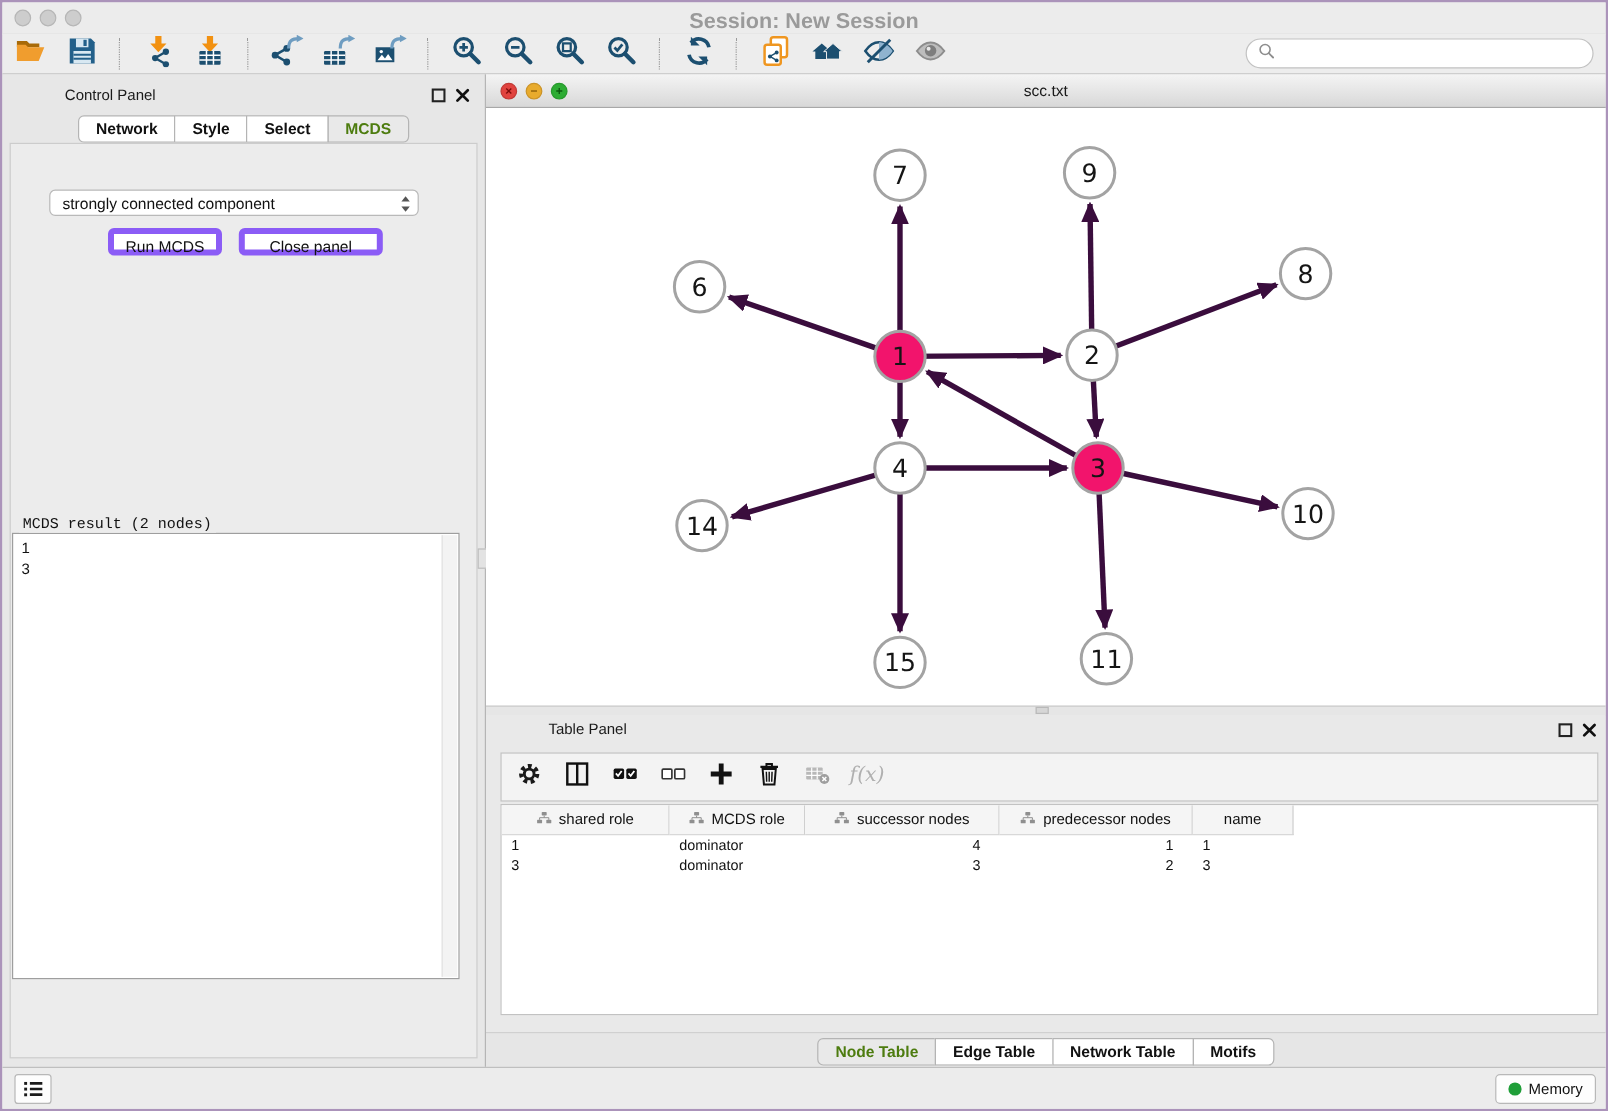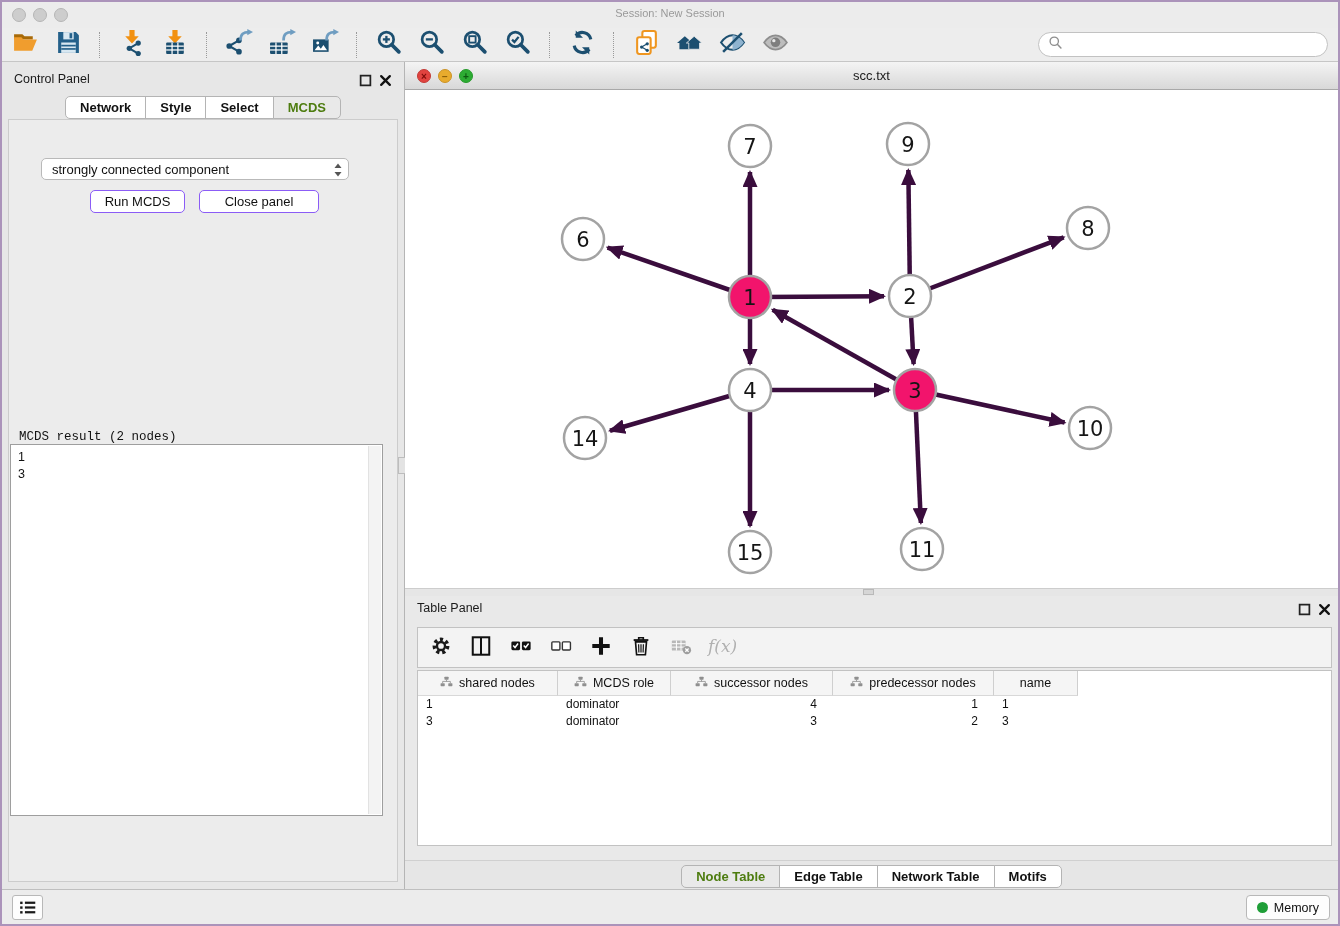--- a/index.html
+++ b/index.html
@@ -1,46 +1,46 @@
 <!DOCTYPE html>
 <html><head>
 <meta charset="utf-8">
 <style>
   html,body{margin:0;padding:0;}
   body{font-family:"Liberation Sans","DejaVu Sans",sans-serif;background:#888;}
   .app{position:relative;width:1340px;height:926px;background:#ececec;overflow:hidden;
        box-shadow:inset 0 0 0 2px #ab93ba; }
   
   .titlebar{position:absolute;left:2px;top:2px;right:2px;height:26px;background:#ececec;border-bottom:1px solid #d2d2d2;}
-  .titlebar .title{position:absolute;left:0;right:0;top:5px;text-align:center;font-size:11px;color:#9a9a9a;}
+  .titlebar .title{position:absolute;left:0;right:0;top:5px;text-align:center;font-size:18px;color:#9a9a9a;font-weight:bold;}
   .tl-dot{position:absolute;top:6px;width:14px;height:14px;border-radius:50%;background:#cdcdcd;border:1px solid #b6b6b6;box-sizing:border-box;}
   
   .main-toolbar{position:absolute;left:2px;top:28px;right:2px;height:34px;background:#ededed;border-bottom:1px solid #c6c6c6;display:flex;align-items:center;padding-left:8px;gap:13px;box-sizing:border-box;}
   .tbtn{width:30px;height:30px;display:flex;align-items:center;justify-content:center;cursor:default;}
   .tbtn svg{width:27px;height:27px;}
   .tsep{width:1px;height:26px;border-left:1px dotted #9a9a9a;margin:0 3px;}
   .searchbox{position:absolute;right:10px;top:4px;width:290px;height:25px;background:#fff;border:1px solid #c2c2c2;border-radius:13px;display:flex;align-items:center;padding-left:9px;box-sizing:border-box;}
   .searchbox svg{width:15px;height:15px;}
   .searchbox input{border:none;outline:none;flex:1;font-size:12.5px;background:transparent;margin-left:5px;}
   
   .control-panel{position:absolute;left:2px;top:62px;width:402px;height:828px;background:#e7e7e7;}
-  .panel-title{font-size:12.5px;color:#1a1a1a;}
+  .panel-title{font-size:12.5px;color:#1a1a1a;margin-left:40px;}
   .cp-title{position:absolute;left:12px;top:10px;}
   .mini-ic{position:absolute;width:13px;height:13px;}
   .mini-ic svg{width:13px;height:13px;}
   .cp-tabs{position:absolute;left:0;right:0;top:34px;display:flex;justify-content:center;}
   .seg{height:21px;line-height:21px;text-align:center;font-size:13px;font-weight:bold;background:#fff;border:1px solid #b4b4b4;margin-left:-1px;padding:0 14px;color:#111;}
   .seg.first{border-radius:5px 0 0 5px;margin-left:0;}
   .seg.last{border-radius:0 5px 5px 0;}
   .seg.active{background:#e9e9e9;color:#4d7c0f;}
   .cp-content{position:absolute;left:6px;top:57px;right:6px;bottom:8px;background:#ececec;border:1px solid #cccccc;}
   .opt-label{position:absolute;left:0;right:0;top:75px;text-align:center;font-size:13px;color:#111;}
   .dropdown{position:absolute;left:39px;top:96px;width:308px;height:22px;background:#fff;border:1px solid #b9b9b9;border-radius:5px;font-size:13px;display:flex;align-items:center;padding-left:10px;box-sizing:border-box;color:#111;}
   .dropdown .stepper{position:absolute;right:5px;top:3px;}
-  .btn{position:absolute;height:23px;background:#fff;border:1px solid #8b5cf6;border-radius:5px;font-size:13px;color:#111;text-align:center;line-height:21px;box-sizing:border-box;}
+  .btn{position:absolute;height:23px;background:#fff;border:5px solid #8b5cf6;border-radius:5px;font-size:13px;color:#111;text-align:center;line-height:21px;box-sizing:border-box;}
   
   .result-box{position:absolute;left:8px;top:382px;width:371px;height:370px;border:1px solid #9e9e9e;background:#fff;}
   .result-legend{position:absolute;left:14px;top:368px;background:#ececec;padding:0 3px;font-size:12.5px;color:#111;font-family:Liberation Mono, monospace;}
   .result-lines{position:absolute;left:7px;top:4px;font-size:12.5px;line-height:17px;color:#111;}
   .result-scroll{position:absolute;right:1px;top:1px;bottom:1px;width:12px;background:#f3f3f3;border-left:1px solid #e2e2e2;}
   
   .v-divider{position:absolute;left:404px;top:62px;width:1px;height:828px;background:#b5b5b5;}
   .v-handle{position:absolute;left:398px;top:457px;width:10px;height:17px;background:#e3e3e3;border:1px solid #bdbdbd;box-sizing:border-box;}
   .net-titlebar{position:absolute;left:405px;top:62px;width:933px;height:28px;background:linear-gradient(#f4f4f4,#d8d8d8);border-bottom:1px solid #a8a8a8;box-sizing:border-box;}
   .net-titlebar .title{position:absolute;left:0;right:0;top:6px;text-align:center;font-size:13px;color:#1a1a1a;}
@@ -435,21 +435,21 @@
       <div class="tbl-header" id="tbl-header">
           <div class="th" style="width: 140px;">
             <span><svg viewBox="0 0 22 20">
                 <g fill="#8f8f8f">
                   <rect x="7.5" y="1" width="7" height="5" rx="1"></rect>
                   <rect x="1" y="12" width="7" height="5" rx="1"></rect>
                   <rect x="14" y="12" width="7" height="5" rx="1"></rect>
                 </g>
                 <path d="M11 6v3M4.5 12V9h13v3" fill="none" stroke="#8f8f8f" stroke-width="1.4"></path>
               </svg></span>
-            <span>shared nodes</span>
+            <span>shared role</span>
           </div>
           <div class="th" style="width: 113px;">
             <span><svg viewBox="0 0 22 20">
                 <g fill="#8f8f8f">
                   <rect x="7.5" y="1" width="7" height="5" rx="1"></rect>
                   <rect x="1" y="12" width="7" height="5" rx="1"></rect>
                   <rect x="14" y="12" width="7" height="5" rx="1"></rect>
                 </g>
                 <path d="M11 6v3M4.5 12V9h13v3" fill="none" stroke="#8f8f8f" stroke-width="1.4"></path>
               </svg></span>

